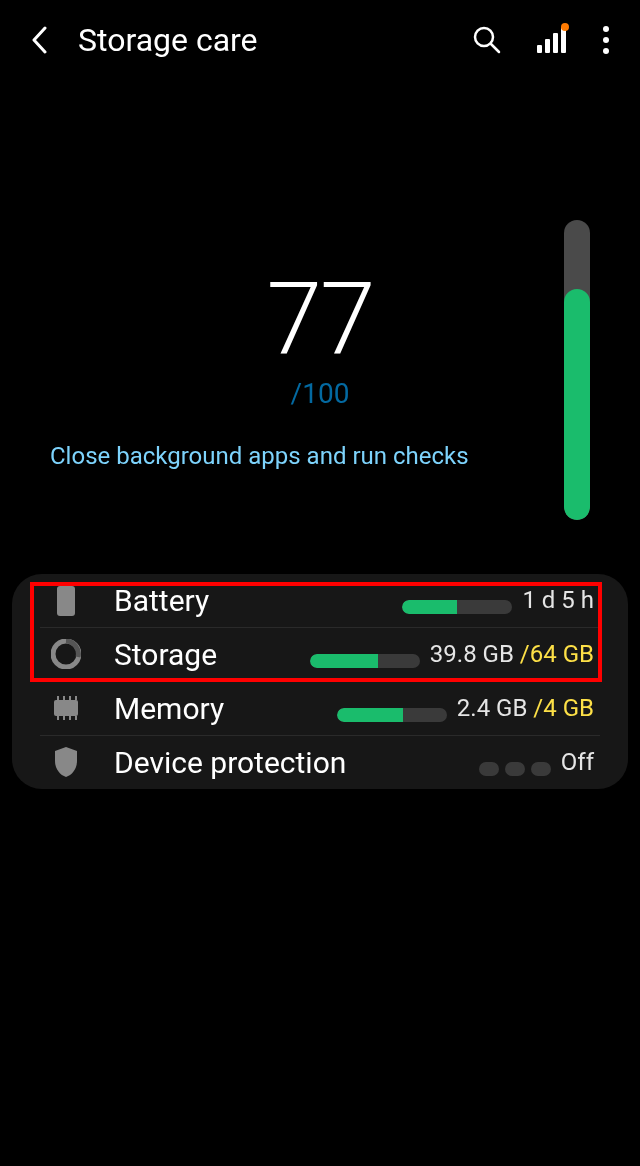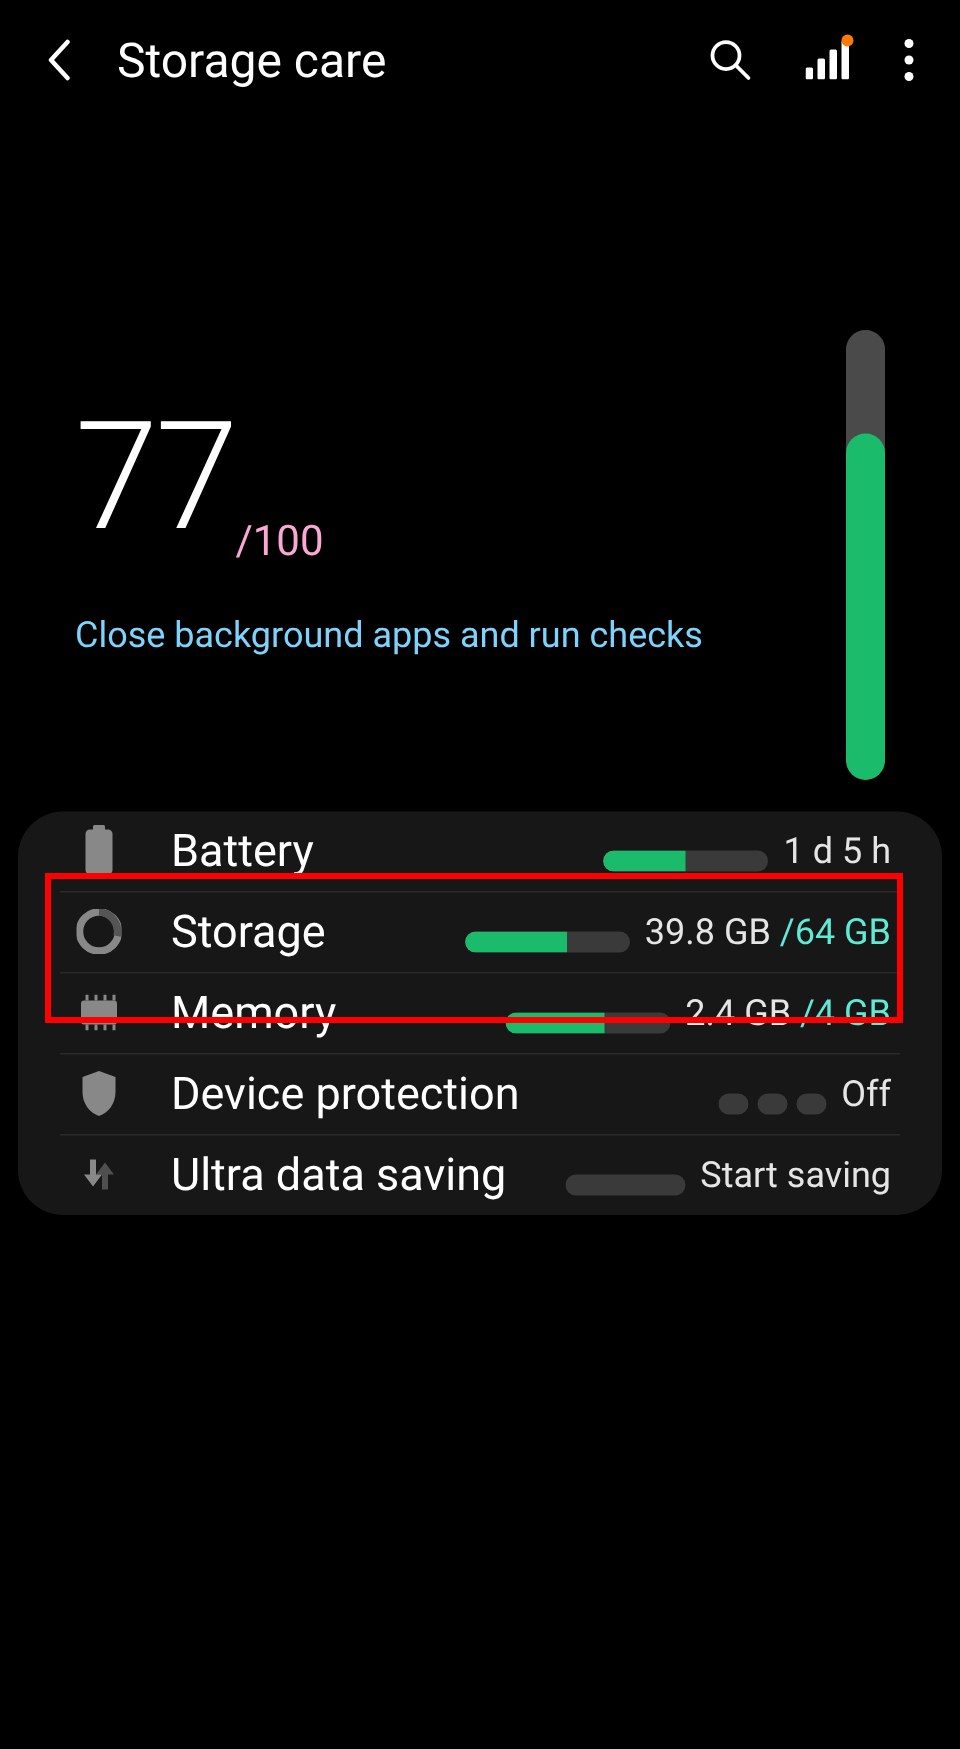--- a/index.html
+++ b/index.html
@@ -49,31 +49,32 @@
       height: 8px;
       border-radius: 50%;
       background: #ff7a00;
     }
     .score-section {
       padding: 180px 50px 60px 50px;
       position: relative;
     }
     .score-row {
       display: flex;
-      align-items: flex-end;
+      align-items: center;
       margin-bottom: 30px;
+      flex-direction: column;
     }
     .score-value {
       font-size: 100px;
       font-weight: 300;
       letter-spacing: -2px;
     }
     .score-max {
       font-size: 28px;
-      color: #f9a8d4;
+      color: #0369a1;
     }
     .score-hint {
       font-size: 24px;
       line-height: 1.4;
       color: #7dd3fc;
     }
     .score-bar {
       position: absolute;
       right: 50px;
       top: 140px;
@@ -134,21 +135,21 @@
     .mini-bar-fill {
       height: 100%;
       background: #1abc6c;
       border-radius: 7px 0 0 7px;
     }
     .item-value {
       font-size: 24px;
       color: #e5e5e5;
     }
     .item-value .dim {
-      color: #5eead4;
+      color: #fde047;
     }
     .dots {
       display: flex;
       gap: 6px;
     }
     .dot {
       width: 20px;
       height: 14px;
       border-radius: 7px;
       background: #3a3a3a;
@@ -274,29 +275,16 @@
     <div class="item-right">
       <div class="dots">
           <div class="dot"></div>
           <div class="dot"></div>
           <div class="dot"></div>
         </div>
       <div class="item-value">Off</div>
     </div>
   </div>
 
-  <div class="list-item">
-    <div class="item-icon">
-      <svg width="28" height="28" viewBox="0 0 28 28">
-          <path d="M8 4 L8 14 L4 14 L10 22 L16 14 L12 14 L12 4 Z" fill="#888"></path>
-          <path d="M20 24 L20 14 L24 14 L18 6 L12 14 L16 14 L16 24 Z" fill="#888" opacity="0.5"></path>
-        </svg>
-    </div>
-    <div class="item-label">Ultra data saving</div>
-    <div class="item-right">
-      <div class="mini-bar" style="width:80px"></div>
-      <div class="item-value">Start saving</div>
-    </div>
-  </div>
 
 </div>
 
 <div class="highlight-box" id="hl" style="top: 582px; left: 30px; width: 572px; height: 100px;"></div>
 
 </body></html>

